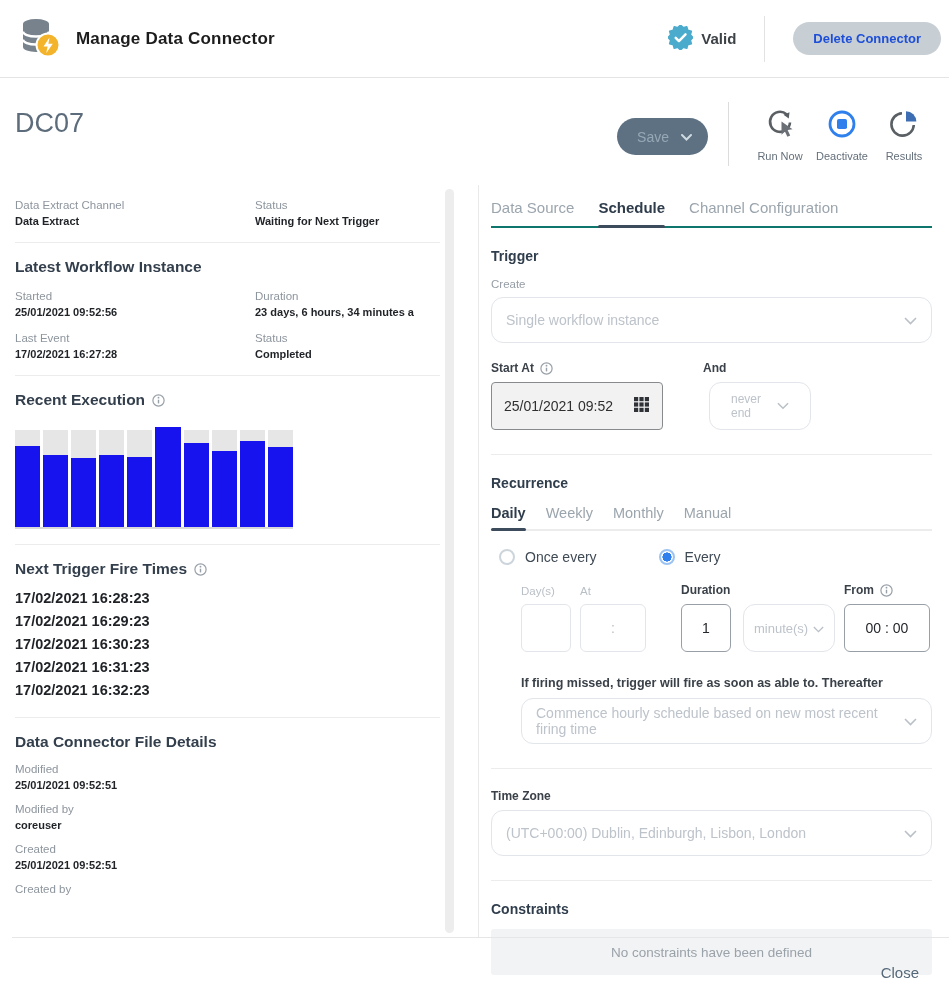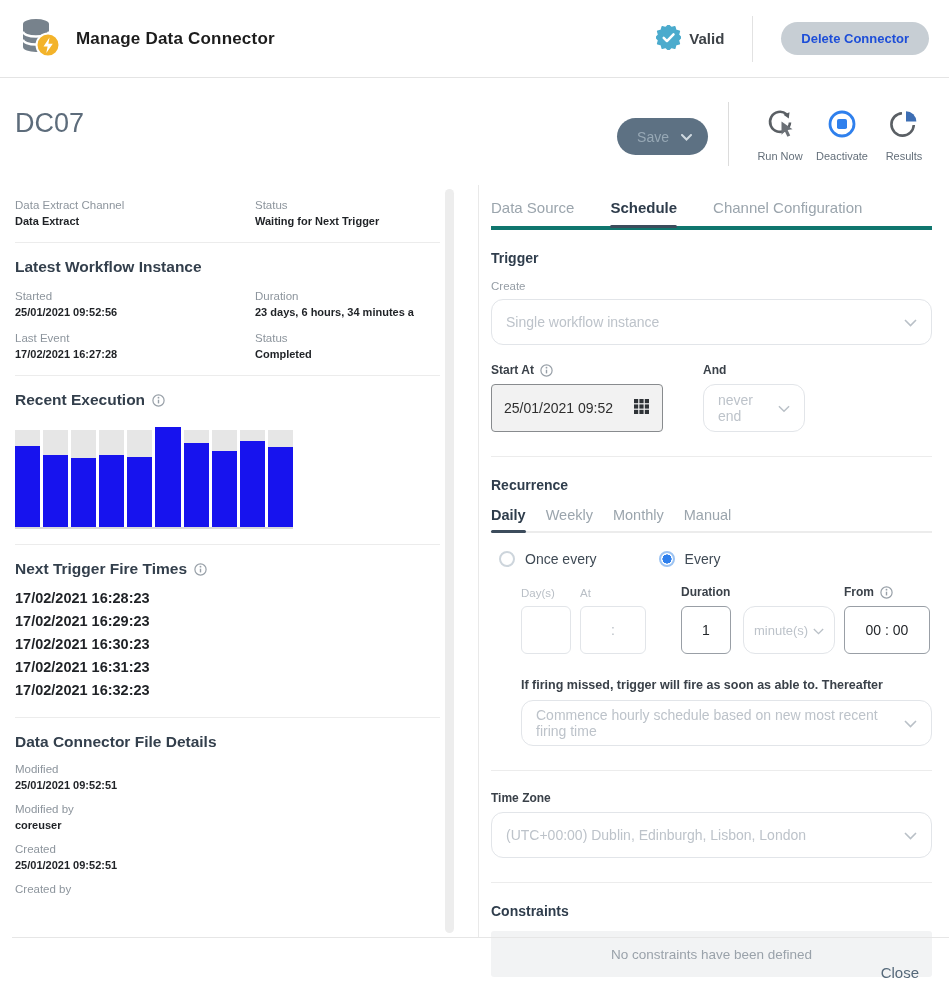--- a/index.html
+++ b/index.html
@@ -11,21 +11,21 @@
     --label-gray:#8d959d;
     --disabled-text:#bdc3ca;
     --line:#e9e9e9;
     --value:#1f2226;
   }
   *{margin:0;padding:0;box-sizing:border-box;}
   html,body{width:949px;height:1007px;background:#fff;font-family:"Liberation Sans",sans-serif;overflow:hidden;}
   .page{width:949px;height:1007px;position:relative;background:#fff;}
 
   
-  .header{height:78px;display:flex;align-items:center;padding:0 20px 0 18px;border-bottom:1px solid #e4e4e4;}
+  .header{height:78px;display:flex;align-items:center;padding:0 8px 0 18px;border-bottom:1px solid #e4e4e4;}
   .header-title{font-size:17px;font-weight:700;color:#1c1c1c;margin-left:14px;letter-spacing:.2px;}
   .header-right{margin-left:auto;display:flex;align-items:center;}
   .valid-wrap{display:flex;align-items:center;gap:8px;font-size:15px;font-weight:600;color:#3d4247;}
   .vdiv{width:1px;height:46px;background:#e2e2e2;margin:0 28px;}
   .btn-delete{background:#c7ced4;color:#1d4ed8;border:none;border-radius:17px;padding:9px 20px;font-size:13px;font-weight:600;font-family:inherit;}
 
   
   .toolbar{height:107px;position:relative;}
   .dc-name{position:absolute;left:15px;top:30px;font-size:27px;color:#5d6c7b;}
   .toolbar-right{position:absolute;right:14px;top:18px;display:flex;align-items:flex-start;}
@@ -49,21 +49,21 @@
   .bar{position:relative;flex:1;height:100%;}
   .bar .track{position:absolute;bottom:0;left:0;right:0;height:97%;background:#e6e6e6;}
   .bar .fill{position:absolute;bottom:0;left:0;right:0;height:var(--h);background:var(--bar-blue);}
 
   .time-item{font-size:14.5px;font-weight:700;color:var(--value);line-height:23px;}
   .times{margin-top:9px;}
   .fd-field{margin-top:12px;}
 
   
   .right-panel{flex:1;border-left:1px solid var(--line);padding:14px 17px 0 12px;}
-  .tabs{display:flex;gap:36px;border-bottom:4px solid #0f766e;}
+  .tabs{display:flex;gap:24px;border-bottom:2px solid #0f766e;}
   .tab{font-size:15px;color:#9ba5ad;padding-bottom:10px;position:relative;cursor:default;}
   .tab.active{color:#2e3c4b;font-weight:700;}
   .tab.active::after{content:'';position:absolute;left:0;right:0;bottom:-2px;height:3px;background:#3c4c5c;border-radius:2px;}
   .rheading{font-size:14px;font-weight:700;color:#2f3d4c;}
   .small-label-gray{font-size:11.5px;color:#959da5;margin-bottom:7px;}
   .small-label-dark{font-size:12px;font-weight:700;color:#3a4149;margin-bottom:7px;display:flex;align-items:center;gap:6px;}
   .sel{height:46px;border:1px solid #e2e5e9;border-radius:12px;display:flex;align-items:center;justify-content:space-between;padding:0 14px;font-size:14px;color:var(--disabled-text);background:#fff;}
   .datebox{width:172px;height:48px;background:#f2f2f2;border:1px solid #888b8e;border-radius:4px;display:flex;align-items:center;justify-content:space-between;padding:0 12px;font-size:14px;color:#2f2f2f;}
   .rdiv{border:none;border-top:1px solid #ececec;margin:24px 0 20px 0;}
   .rtabs{display:flex;gap:20px;border-bottom:2px solid #ececec;margin-top:14px;}
@@ -344,21 +344,21 @@
                   <rect x="1" y="11.8" width="4.2" height="4.2"></rect>
                     <rect x="6.4" y="11.8" width="4.2" height="4.2"></rect>
                     <rect x="11.8" y="11.8" width="4.2" height="4.2"></rect>
                 </g>
               </svg>
             </span>
           </div>
         </div>
         <div>
           <div class="small-label-dark">And</div>
-          <div class="sel" style="width:102px;height:48px;padding:0 14px;font-size:14px;">
+          <div class="sel" style="width:102px;height:48px;padding:0 21px;font-size:12px;margin-left:6px;">
             <span>never end</span>
             <span><svg width="12" height="8" viewBox="0 0 13 8">
                   <path d="M1 1 L6.5 6.5 L12 1" fill="none" stroke="#b9c0c7" stroke-width="1.6"></path>
                 </svg></span>
           </div>
         </div>
       </div>
 
       <hr class="rdiv">
 

